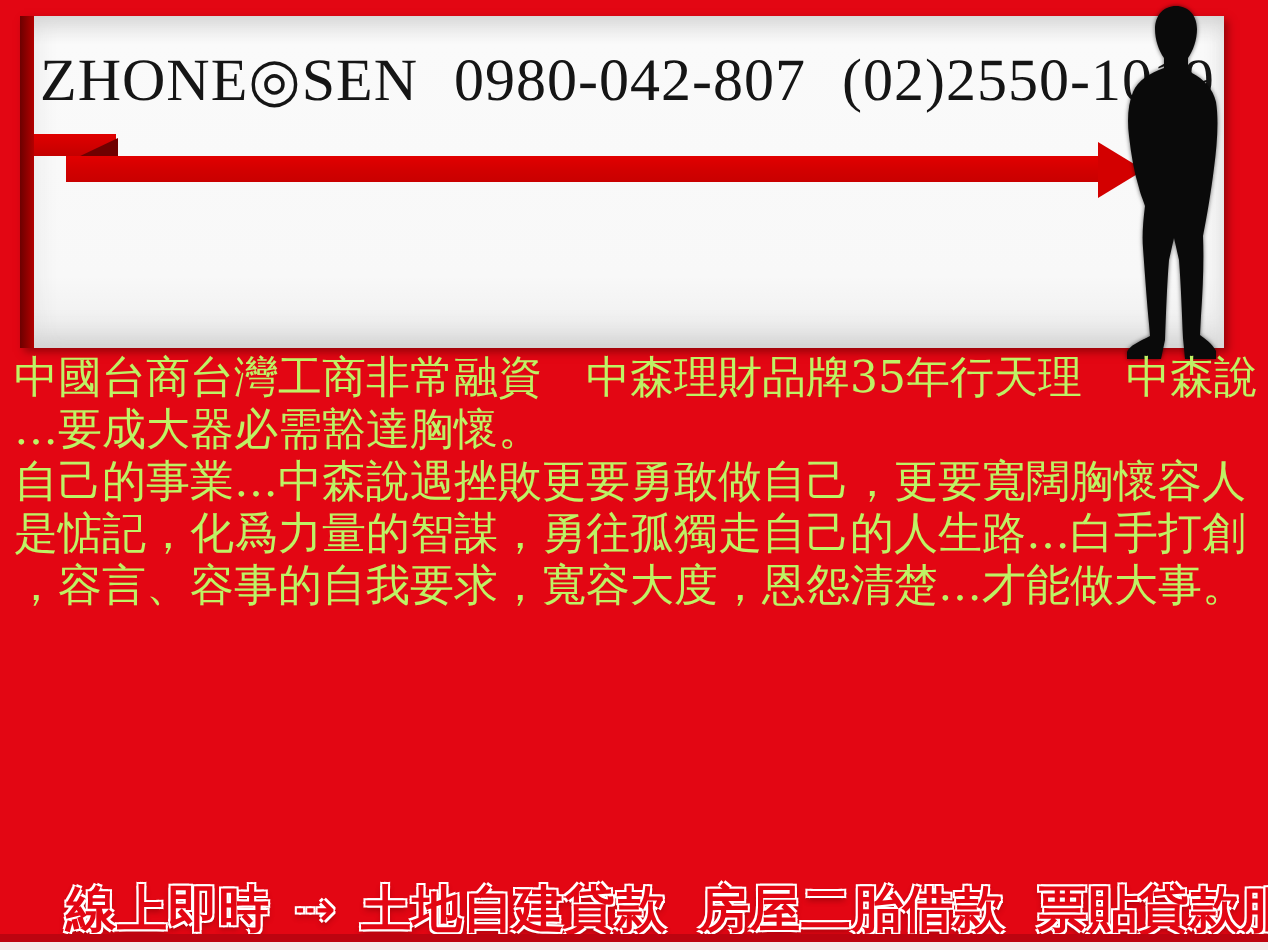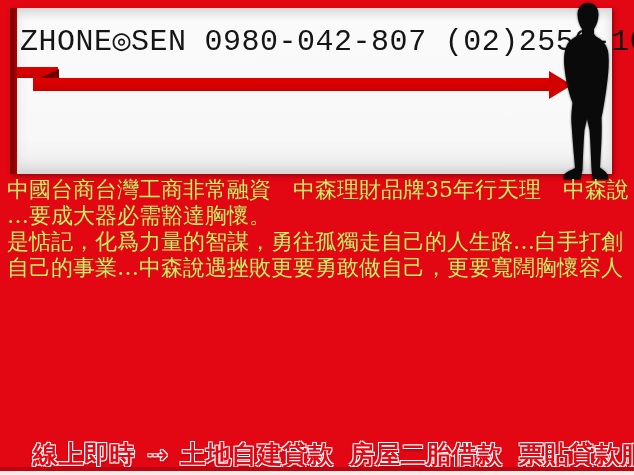--- a/index.html
+++ b/index.html
@@ -21,21 +21,21 @@
   }
   .left-strip{
     position:absolute;left:10px;top:8px;width:7px;height:166px;
     background:linear-gradient(90deg,#6d0000,#b30000);
   }
   .brand-line{
     position:absolute;left:20px;top:22px;white-space:nowrap;
     font-family:"Liberation Serif",serif;
     font-size:30px;color:#151515;letter-spacing:.5px;font-weight:500;
   }
-  .brand-line span{margin-right:10px;font-family:Liberation Mono, monospace;}
+  .brand-line span{margin-right:10px;}
   .brand-line span:last-child{margin-right:0;}
   
   .ribbon-connector{
     position:absolute;left:17px;top:67px;width:41px;height:11px;
     background:linear-gradient(180deg,#e00000,#c40000);
   }
   .ribbon-fold{
     position:absolute;left:38px;top:69px;width:21px;height:10px;
     background:#6f0000;
     clip-path:polygon(0 100%,100% 0,100% 100%);
@@ -109,22 +109,23 @@
       C27 155 27.5 140 28.5 128 L31 117 L33.5 128 C34.5 141 35 156 35.5 167
       L36.5 177.5 L52 177.5 L52 173.5 C50 169.5 46.5 167.5 44 165.5 L44.5 156
       C45.5 142 46 128 45.5 116 C47.5 106 49.5 94 51 82 C52.5 71 53.5 58 52 49
       C50.5 42.5 46 37.5 40 34.5 L38 32 L38 27 C40.5 23.5 42.5 18 42.5 12.5
       C42.5 5.5 38 1 32 1 Z"></path>
   </svg>
 
   <div class="copy">
     <div class="line">中國台商台灣工商非常融資　中森理財品牌35年行天理　中森說</div>
     <div class="line">…要成大器必需豁達胸懷。</div>
+    <div class="line">自己的事業…中森說遇挫敗更要勇敢做自己，更要寬闊胸懷容人</div>
     <div class="line">是惦記，化爲力量的智謀，勇往孤獨走自己的人生路…白手打創</div>
-    <div class="line">自己的事業…中森說遇挫敗更要勇敢做自己，更要寬闊胸懷容人</div>
+    <div class="line">，容言、容事的自我要求，寬容大度，恩怨清楚…才能做大事。</div>
   </div>
 
   <div class="footer-bar">
     <span>線上即時</span><span class="arrow">⇢</span><span class="svc">土地自建貸款</span><span class="svc">房屋二胎借款</span><span class="svc">票貼貸款服務</span>
   </div>
 
   <div class="bottom-dark"></div>
   <div class="bottom-white"></div>
 
 </div>

